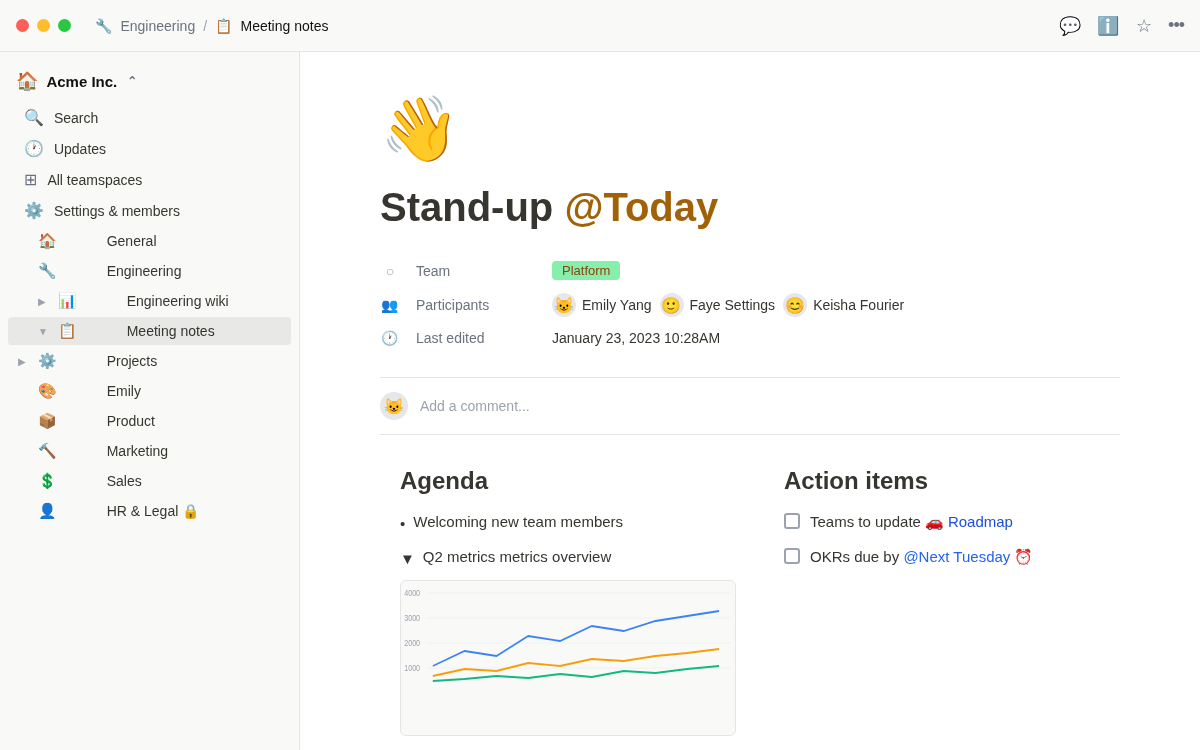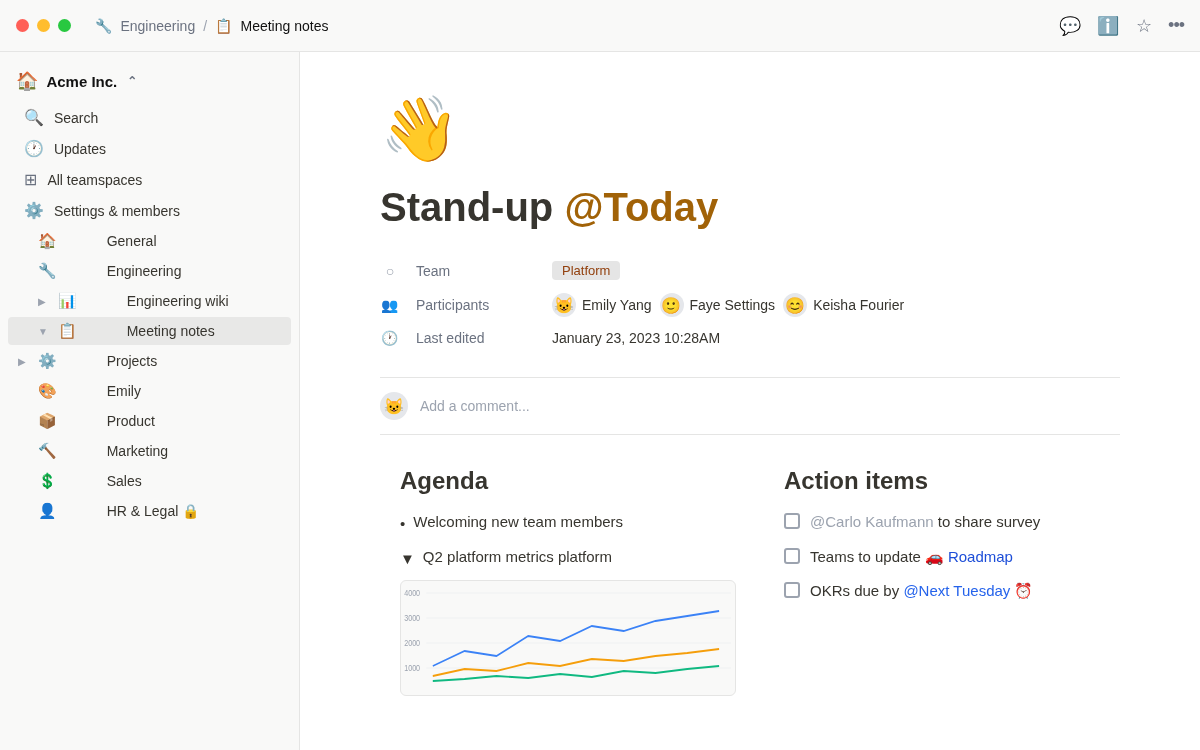--- a/index.html
+++ b/index.html
@@ -159,21 +159,21 @@
       gap: 16px;
       padding: 6px 0;
       border-bottom: 1px solid transparent;
       font-size: 14px;
     }
     .property-icon { font-size: 14px; color: #9ca3af; width: 20px; text-align: center; }
     .property-label { color: #6b7280; width: 120px; flex-shrink: 0; }
     .property-value { color: #37352f; display: flex; align-items: center; gap: 8px; }
 
     .tag-badge {
-      background: #e5e5e5;
+      background: #86efac;
       color: #92400e;
       border-radius: 4px;
       padding: 2px 10px;
       font-size: 13px;
       font-weight: 500;
     }
 
     .participant {
       display: flex;
       align-items: center;
@@ -235,21 +235,21 @@
       line-height: 1.5;
     }
     .bullet-dot { color: #37352f; margin-top: 2px; }
     .bullet-triangle { color: #37352f; margin-top: 2px; }
 
     .chart-placeholder {
       margin-top: 8px;
       background: #f9f9f8;
       border: 1px solid #e5e5e4;
       border-radius: 6px;
-      height: 116px;
+      height: 156px;
       overflow: hidden;
       position: relative;
     }
 
     
     .action-item {
       display: flex;
       align-items: flex-start;
       gap: 10px;
       font-size: 15px;
@@ -443,21 +443,21 @@
     <div class="content-columns">
 
       <div class="content-col">
         <div class="col-title">Agenda</div>
         <div class="bullet-item">
           <span class="bullet-dot">•</span>
           <span>Welcoming new team members</span>
         </div>
         <div class="bullet-item">
           <span class="bullet-triangle">▼</span>
-          <span>Q2 platform metrics platform</span>
+          <span>Q2 metrics metrics overview</span>
         </div>
         <div class="chart-placeholder">
           <svg width="100%" height="120" viewBox="0 0 420 120" preserveAspectRatio="none">
 
             <text x="4" y="15" font-size="9" fill="#9ca3af">4000</text>
             <text x="4" y="40" font-size="9" fill="#9ca3af">3000</text>
             <text x="4" y="65" font-size="9" fill="#9ca3af">2000</text>
             <text x="4" y="90" font-size="9" fill="#9ca3af">1000</text>
 
             <line x1="32" y1="12" x2="415" y2="12" stroke="#e5e7eb" stroke-width="0.5"></line>
@@ -470,27 +470,20 @@
             <polyline points="40,95 80,88 120,90 160,82 200,85 240,78 280,80 320,75 360,72 400,68" fill="none" stroke="#f59e0b" stroke-width="1.8"></polyline>
 
             <polyline points="40,100 80,98 120,95 160,97 200,93 240,96 280,90 320,92 360,88 400,85" fill="none" stroke="#10b981" stroke-width="1.8"></polyline>
           </svg>
         </div>
       </div>
 
       <div class="content-col">
         <div class="col-title">Action items</div>
 
-        <div class="action-item">
-          <div class="checkbox"></div>
-          <span>
-            <span class="mention">@Carlo Kaufmann</span>
-            <span> to share survey</span>
-          </span>
-        </div>
 
         <div class="action-item">
           <div class="checkbox"></div>
           <span>
             <span>Teams to update </span>
             <span class="roadmap-tag">🚗 Roadmap</span>
           </span>
         </div>
 
         <div class="action-item">

